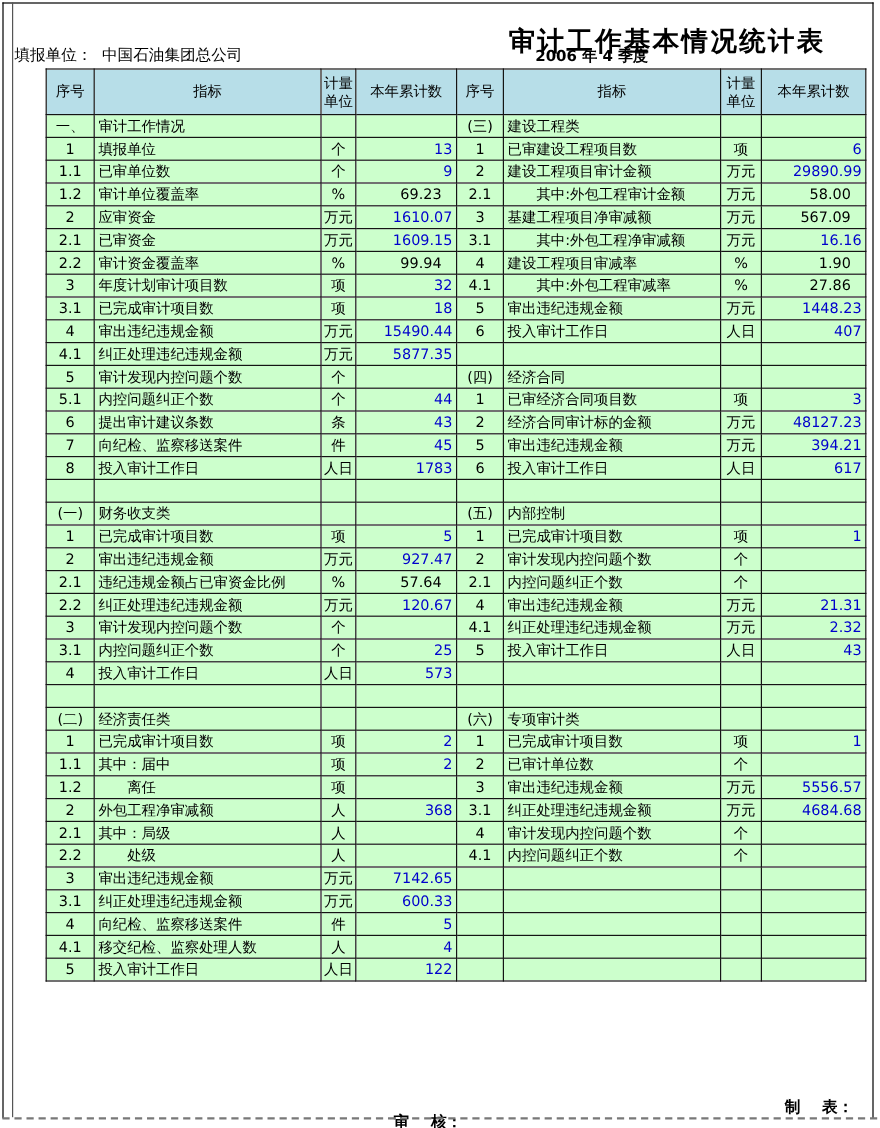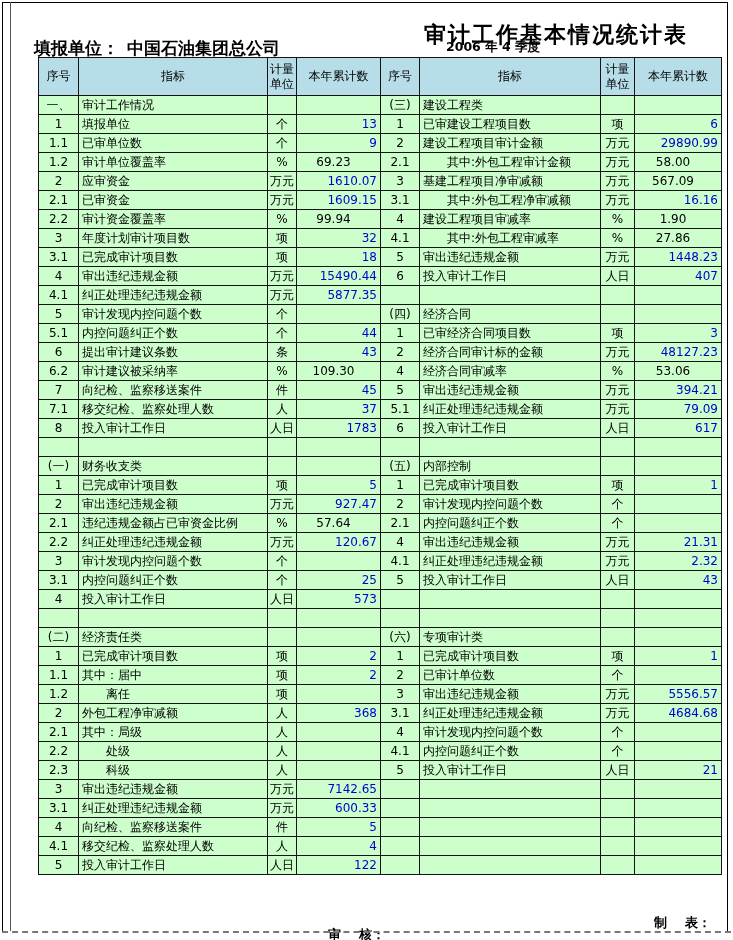--- a/index.html
+++ b/index.html
@@ -11,35 +11,35 @@
   
   .frame{position:absolute;left:2px;top:2px;width:724px;height:929px;
          border:1px solid #000;border-bottom:none;}
   .frame-inner{position:absolute;left:10px;top:2px;height:929px;width:0;
          border-left:1px solid #555;}
   .pbreak{position:absolute;left:2px;top:931px;width:729px;height:0;
          border-top:2px dashed #787878;}
   
   .title{position:absolute;left:424px;top:20px;font-size:22px;font-weight:bold;
          letter-spacing:2px;white-space:nowrap;}
-  .runit{position:absolute;left:12px;top:37px;font-size:17px;font-weight:bold;white-space:nowrap;margin-left:22px;}
+  .runit{position:absolute;left:12px;top:37px;font-size:13px;font-weight:normal;white-space:nowrap;}
   .runit .sep{display:inline-block;width:8px;}
   .period{position:absolute;left:446px;top:39px;font-size:12.5px;font-weight:bold;white-space:nowrap;}
   
   table.tbl{position:absolute;left:38px;top:57px;border-collapse:collapse;table-layout:fixed;}
   .tbl th,.tbl td{border:1px solid #141414;overflow:hidden;white-space:nowrap;}
   .tbl th{background:#B7DEE8;font-weight:normal;font-size:12px;height:37px;
           text-align:center;vertical-align:middle;line-height:15px;padding:0;}
   .tbl td{background:#CCFFCC;font-size:12px;height:18px;line-height:18px;
           padding:0 2px;vertical-align:middle;}
   td.seq{text-align:center;}
   td.ind{text-align:left;padding-left:3px;}
   td.unit{text-align:center;}
   td.val{text-align:right;color:#0000CC;padding-right:3px;}
-  td.val.k{color:#000;padding-right:12px;text-align:center;}
+  td.val.k{color:#000;padding-right:12px;}
   
   .foot{position:absolute;top:914px;font-size:13px;font-weight:bold;white-space:pre;}
   .foot.rev{left:328px;margin-top:12px;}
   .foot.prep{left:654px;text-align:right;}
 </style>
 </head>
 <body>
 
 <div class="frame"></div>
 <div class="frame-inner"></div>
@@ -208,48 +208,28 @@
         <td class="seq">6</td>
         <td class="ind">提出审计建议条数</td>
         <td class="unit">条</td>
         <td class="val">43</td>
         <td class="seq">2</td>
         <td class="ind">经济合同审计标的金额</td>
         <td class="unit">万元</td>
         <td class="val">48127.23</td>
       </tr>
       <tr>
-        <td class="seq">6.2</td>
-        <td class="ind">审计建议被采纳率</td>
-        <td class="unit">%</td>
-        <td class="val k">109.30</td>
-        <td class="seq">4</td>
-        <td class="ind">经济合同审减率</td>
-        <td class="unit">%</td>
-        <td class="val k">53.06</td>
-      </tr>
-      <tr>
         <td class="seq">7</td>
         <td class="ind">向纪检、监察移送案件</td>
         <td class="unit">件</td>
         <td class="val">45</td>
         <td class="seq">5</td>
         <td class="ind">审出违纪违规金额</td>
         <td class="unit">万元</td>
         <td class="val">394.21</td>
-      </tr>
-      <tr>
-        <td class="seq">7.1</td>
-        <td class="ind">移交纪检、监察处理人数</td>
-        <td class="unit">人</td>
-        <td class="val">37</td>
-        <td class="seq">5.1</td>
-        <td class="ind">纠正处理违纪违规金额</td>
-        <td class="unit">万元</td>
-        <td class="val">79.09</td>
       </tr>
       <tr>
         <td class="seq">8</td>
         <td class="ind">投入审计工作日</td>
         <td class="unit">人日</td>
         <td class="val">1783</td>
         <td class="seq">6</td>
         <td class="ind">投入审计工作日</td>
         <td class="unit">人日</td>
         <td class="val">617</td>
@@ -418,30 +398,20 @@
         <td class="seq">2.2</td>
         <td class="ind">　　处级</td>
         <td class="unit">人</td>
         <td class="val"></td>
         <td class="seq">4.1</td>
         <td class="ind">内控问题纠正个数</td>
         <td class="unit">个</td>
         <td class="val"></td>
       </tr>
       <tr>
-        <td class="seq">2.3</td>
-        <td class="ind">　　科级</td>
-        <td class="unit">人</td>
-        <td class="val"></td>
-        <td class="seq">5</td>
-        <td class="ind">投入审计工作日</td>
-        <td class="unit">人日</td>
-        <td class="val">21</td>
-      </tr>
-      <tr>
         <td class="seq">3</td>
         <td class="ind">审出违纪违规金额</td>
         <td class="unit">万元</td>
         <td class="val">7142.65</td>
         <td class="seq"></td>
         <td class="ind"></td>
         <td class="unit"></td>
         <td class="val"></td>
       </tr>
       <tr>

